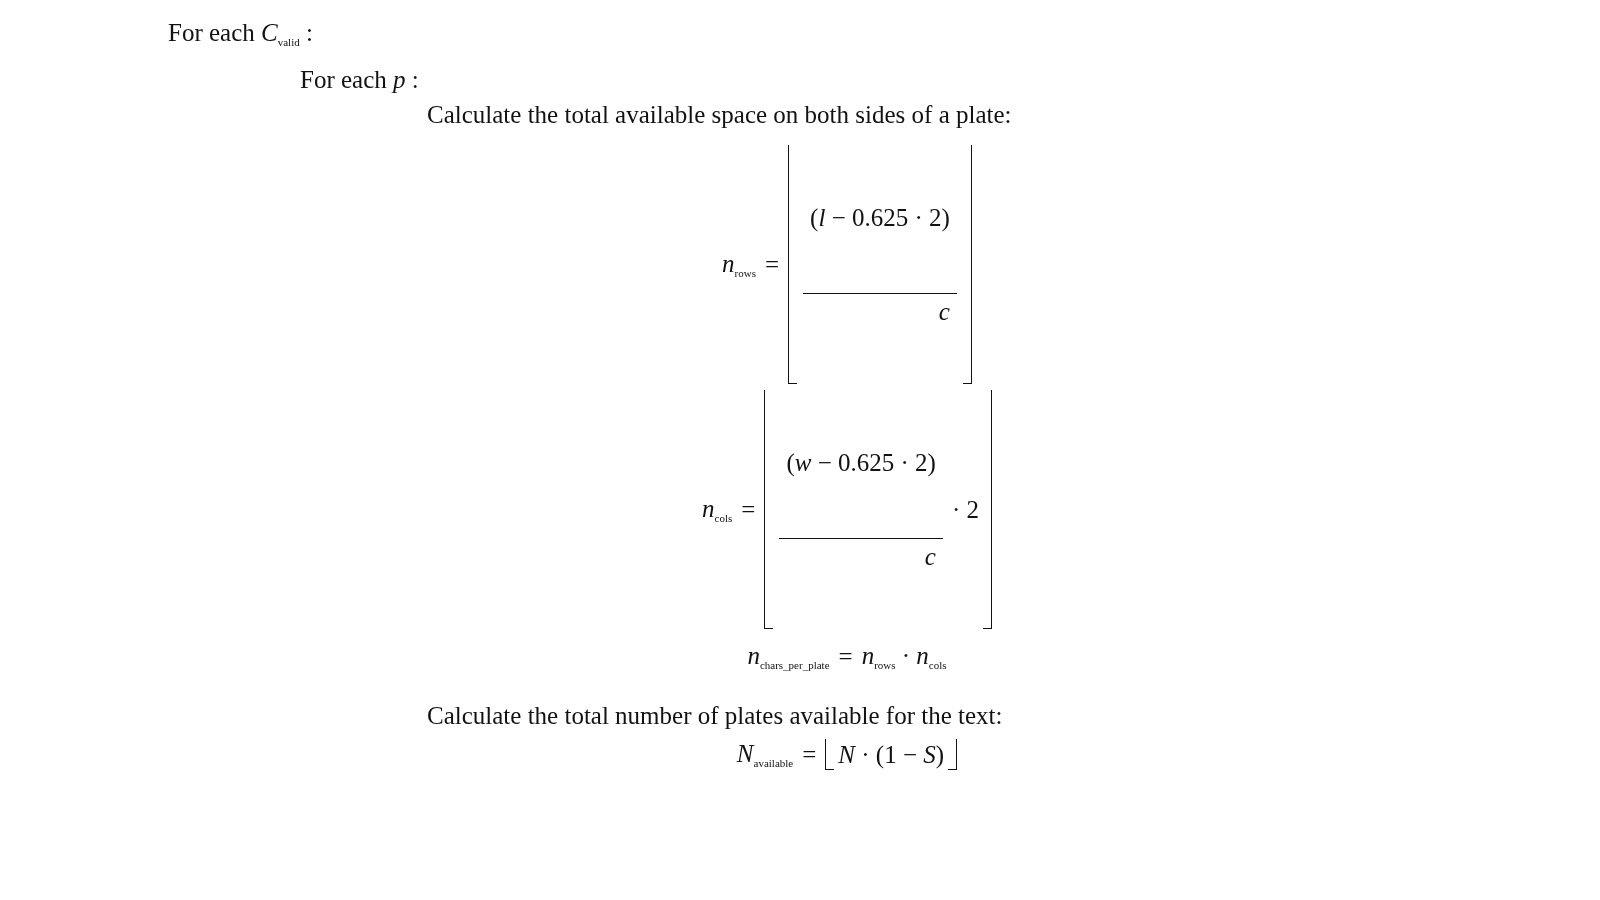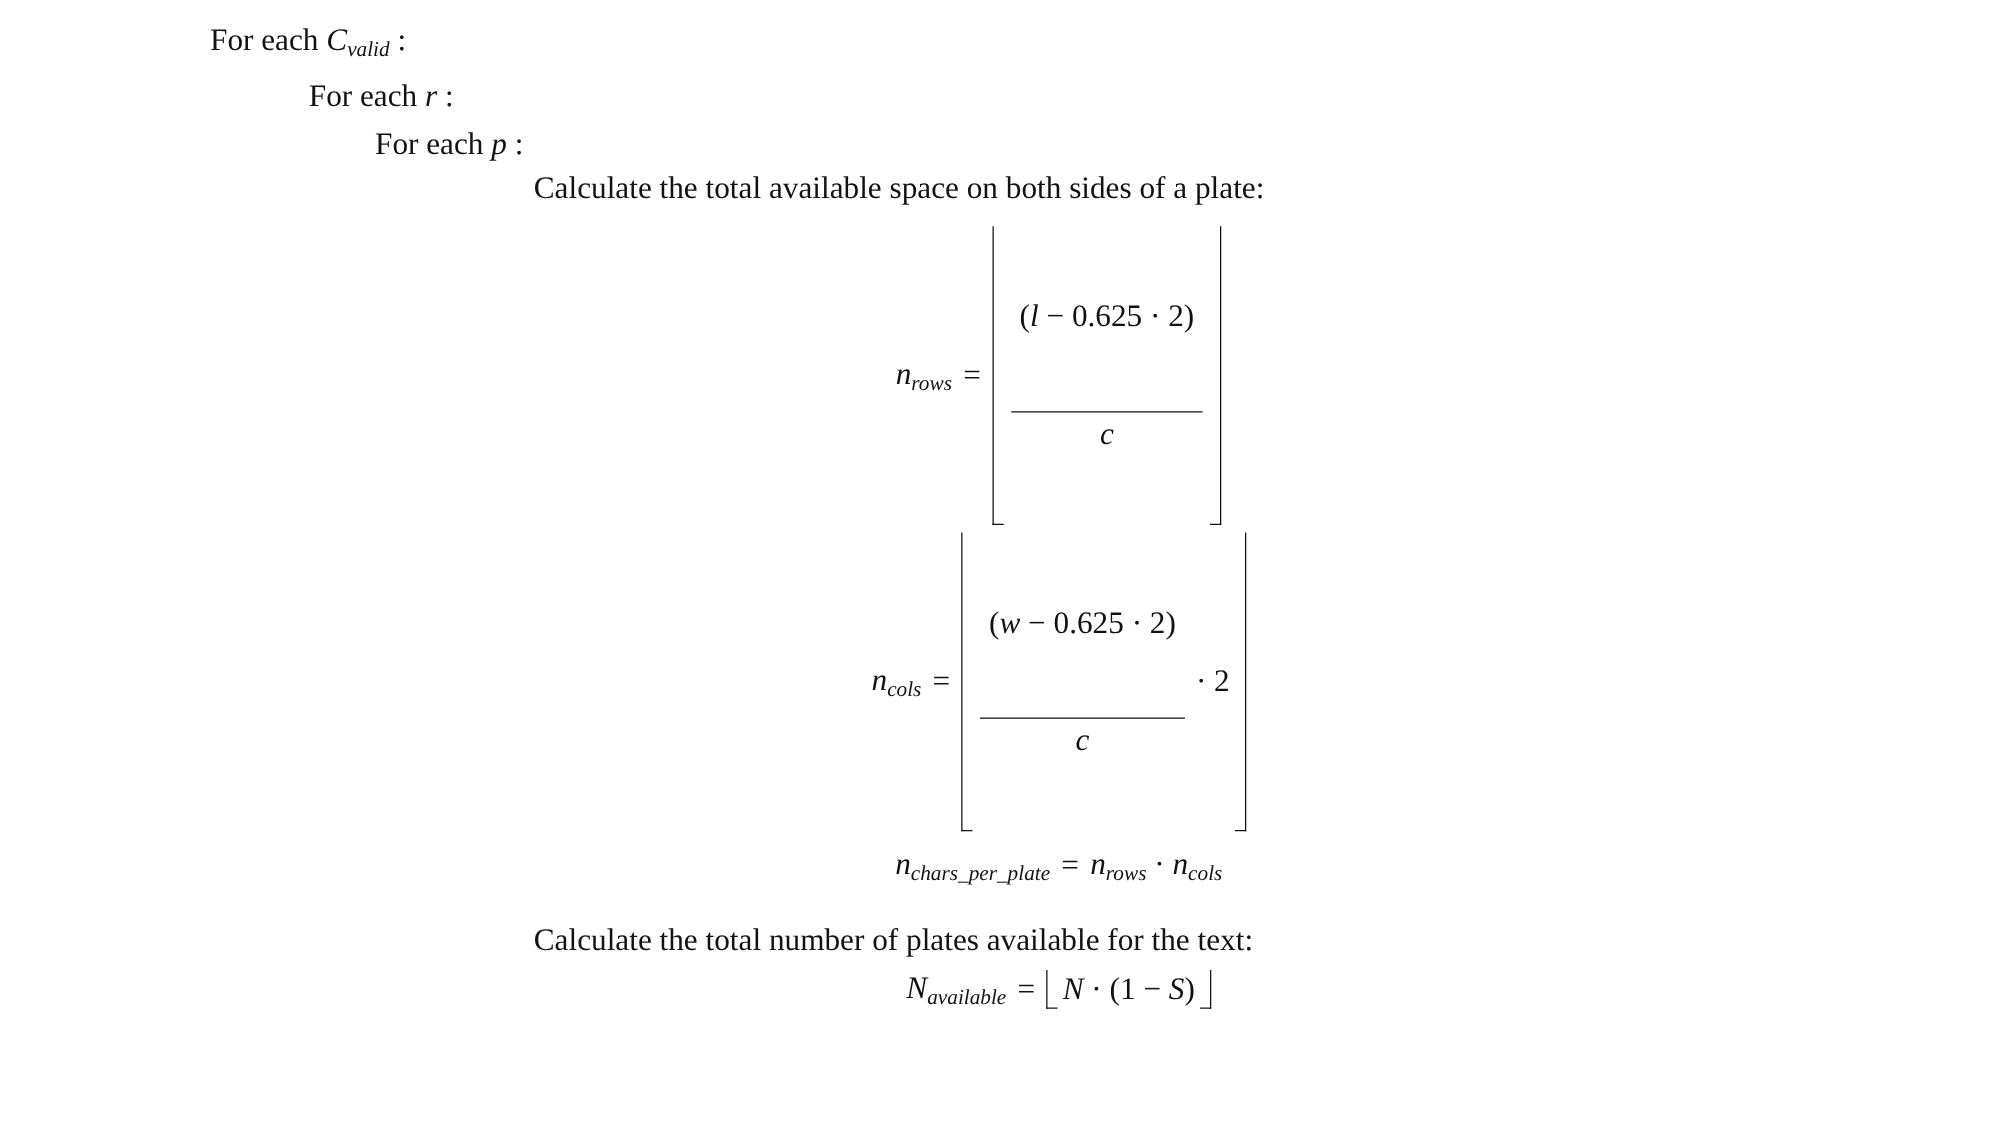--- a/index.html
+++ b/index.html
@@ -37,26 +37,26 @@
 
   .eq { text-align: center; }
   .math {
     display: inline-flex;
     align-items: center;
     line-height: 1.16;
     white-space: pre;
   }
   .run { white-space: pre; }
   .mi { font-style: italic; }
-  .sb { font-size: 17px; vertical-align: -5px; font-style: italic; }
+  .sb { font-size: 11px; vertical-align: -5px; }
 
   
   .frac {
     display: inline-block;
-    text-align: center;
+    text-align: right;
     margin: 0 2px;
     vertical-align: middle;
   }
   .frac .num { display: block; padding: 0 7px 3px; }
   .frac .den { display: block; border-top: 1.7px solid currentColor; padding: 3px 7px 0; }
 
   
   .brk { align-self: stretch; width: 8px; }
   .brk.fl { border-left: 1.8px solid currentColor; border-bottom: 1.8px solid currentColor; margin-right: 4px; }
   .brk.fr { border-right: 1.8px solid currentColor; border-bottom: 1.8px solid currentColor; margin-left: 4px; }
@@ -65,21 +65,20 @@
   .factor { margin-left: 7px; }
   .tall-pad { padding-top: 4px; padding-bottom: 4px; }
 </style>
 </head>
 <body>
 
 <div class="doc">
 
   <div class="loop-line indent-0"><span class="run">For each </span><span class="mi">C</span><span class="sb">valid</span><span class="run"> :</span></div>
 
-  <div class="loop-line indent-1"><span class="run">For each </span><span class="mi">r</span><span class="run"> :</span></div>
 
 
   <div class="loop-line indent-3"><span class="run">For each </span><span class="mi">p</span><span class="run"> :</span></div>
 
   <div class="content">
 
     <div class="step-heading mt-s1">Calculate the total available space on both sides of a plate:</div>
 
     <div class="eq mt-eq1">
       <span class="math">

